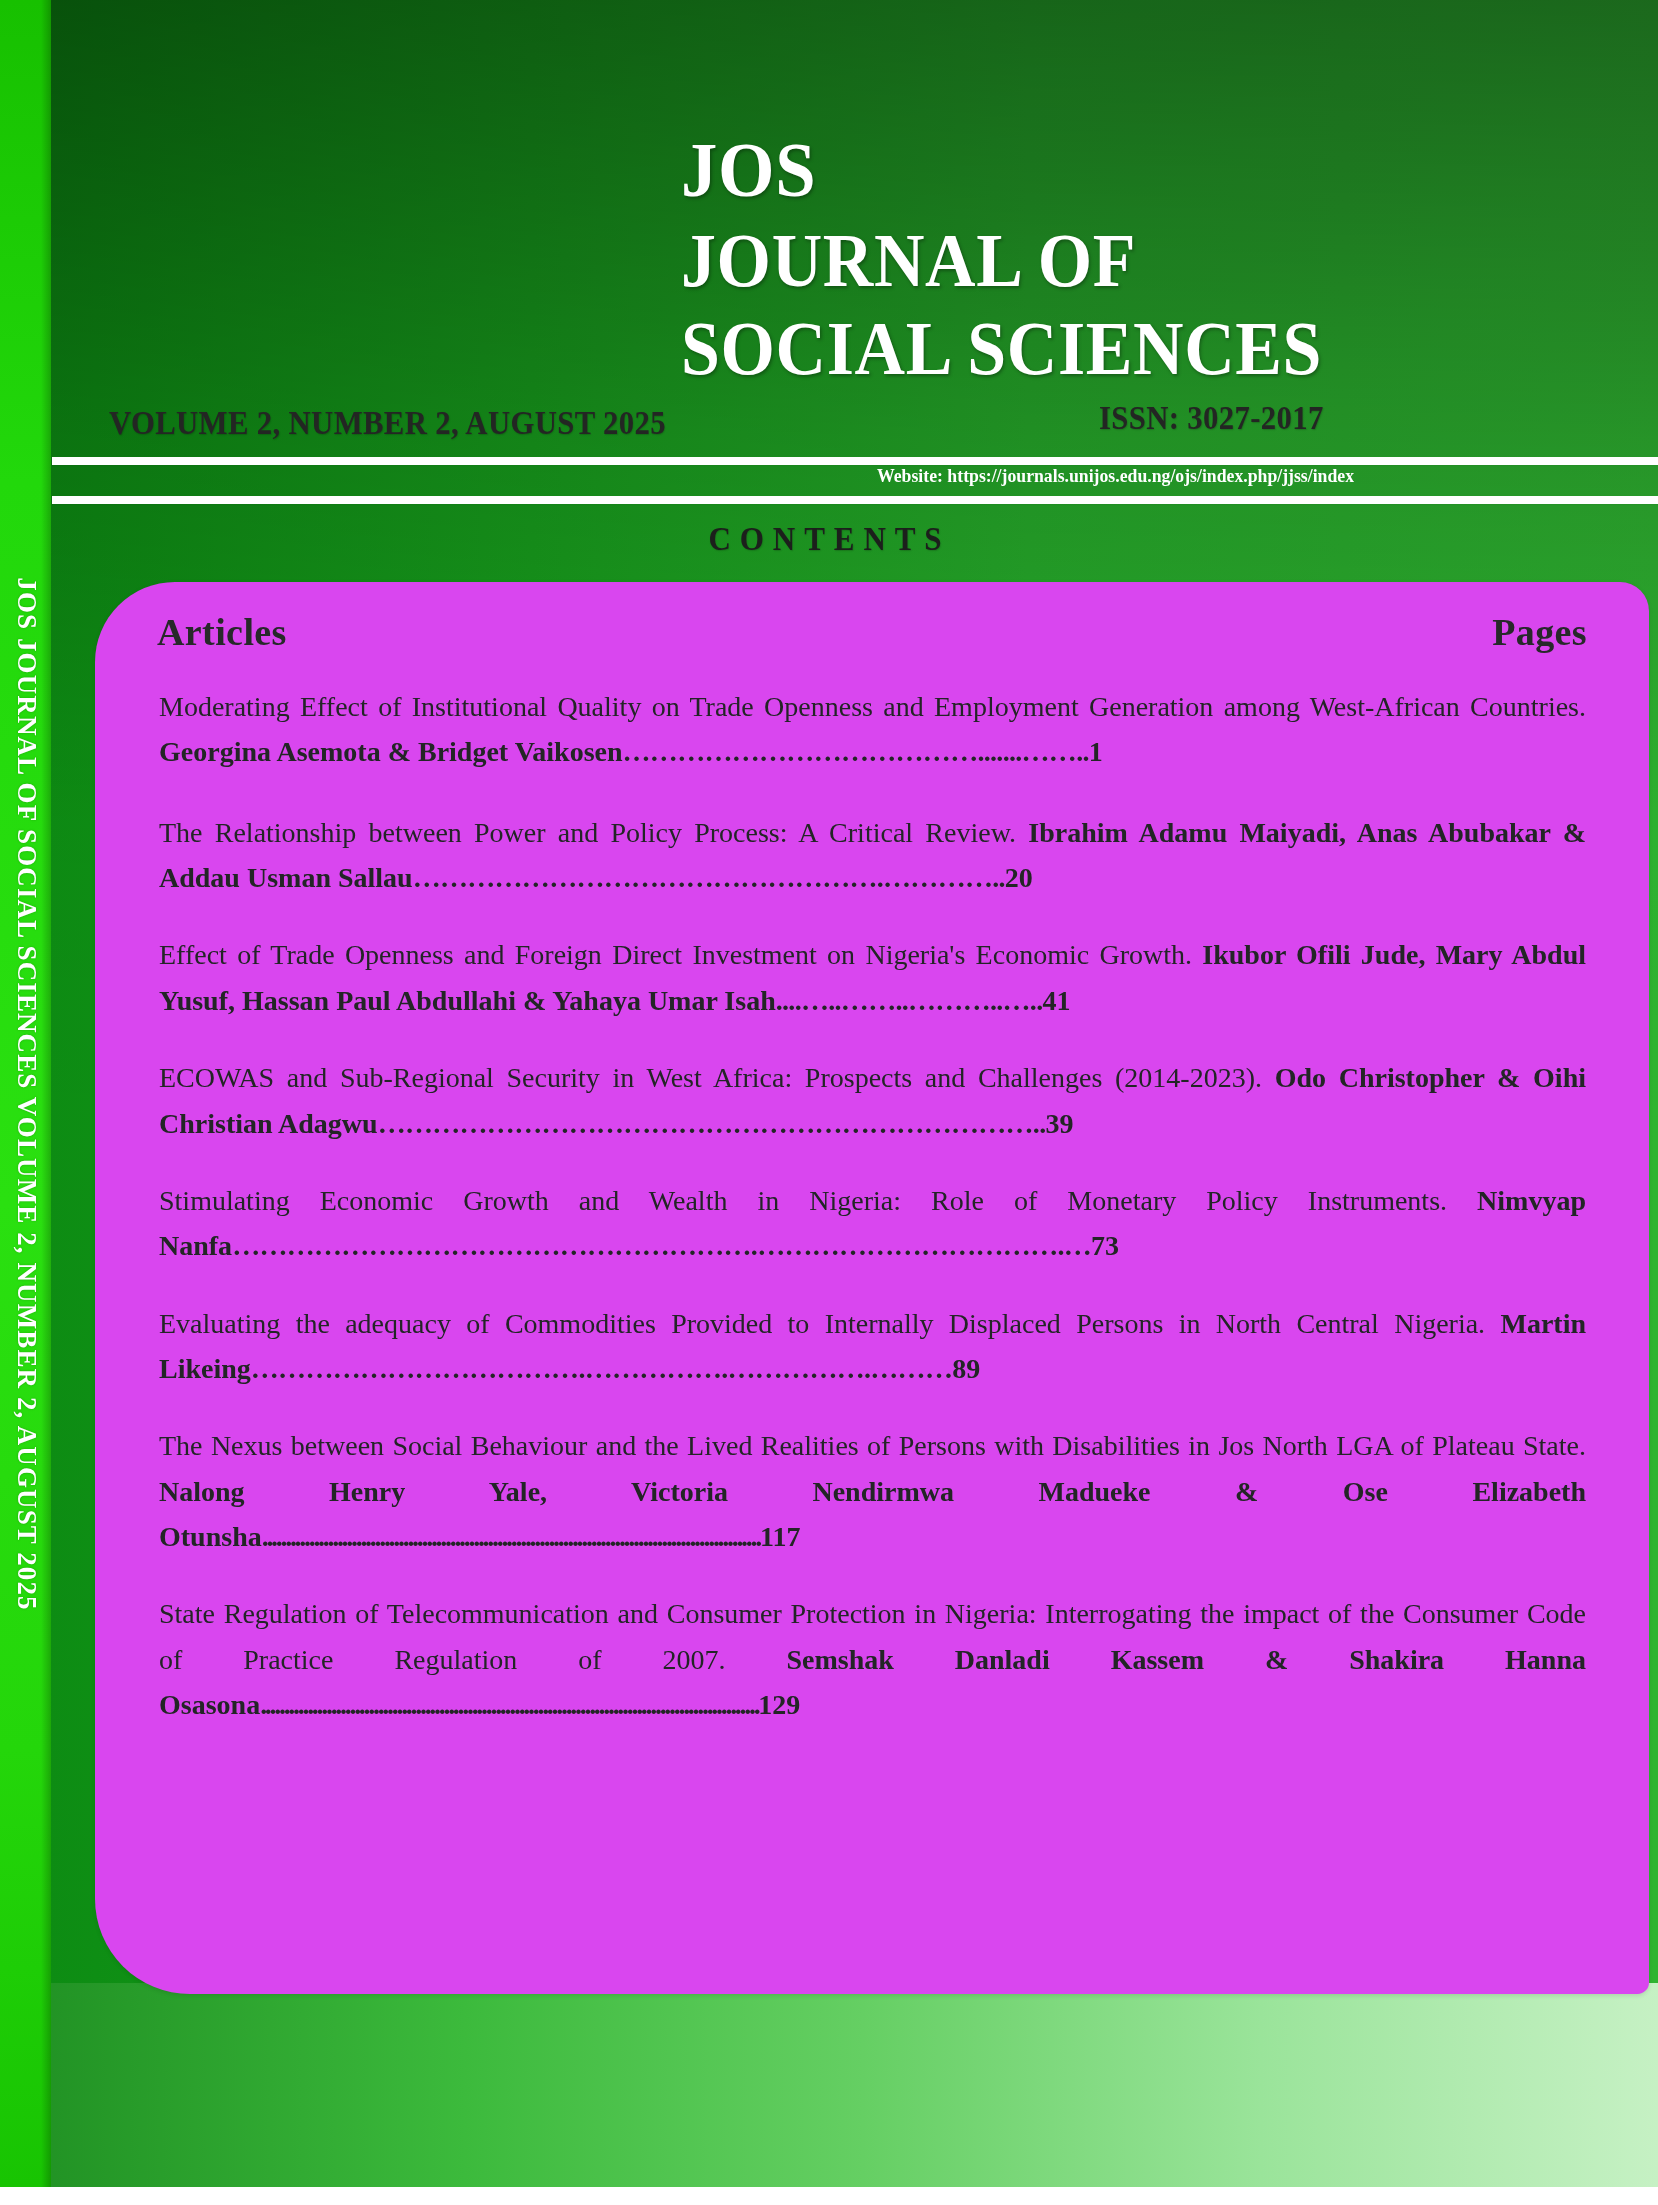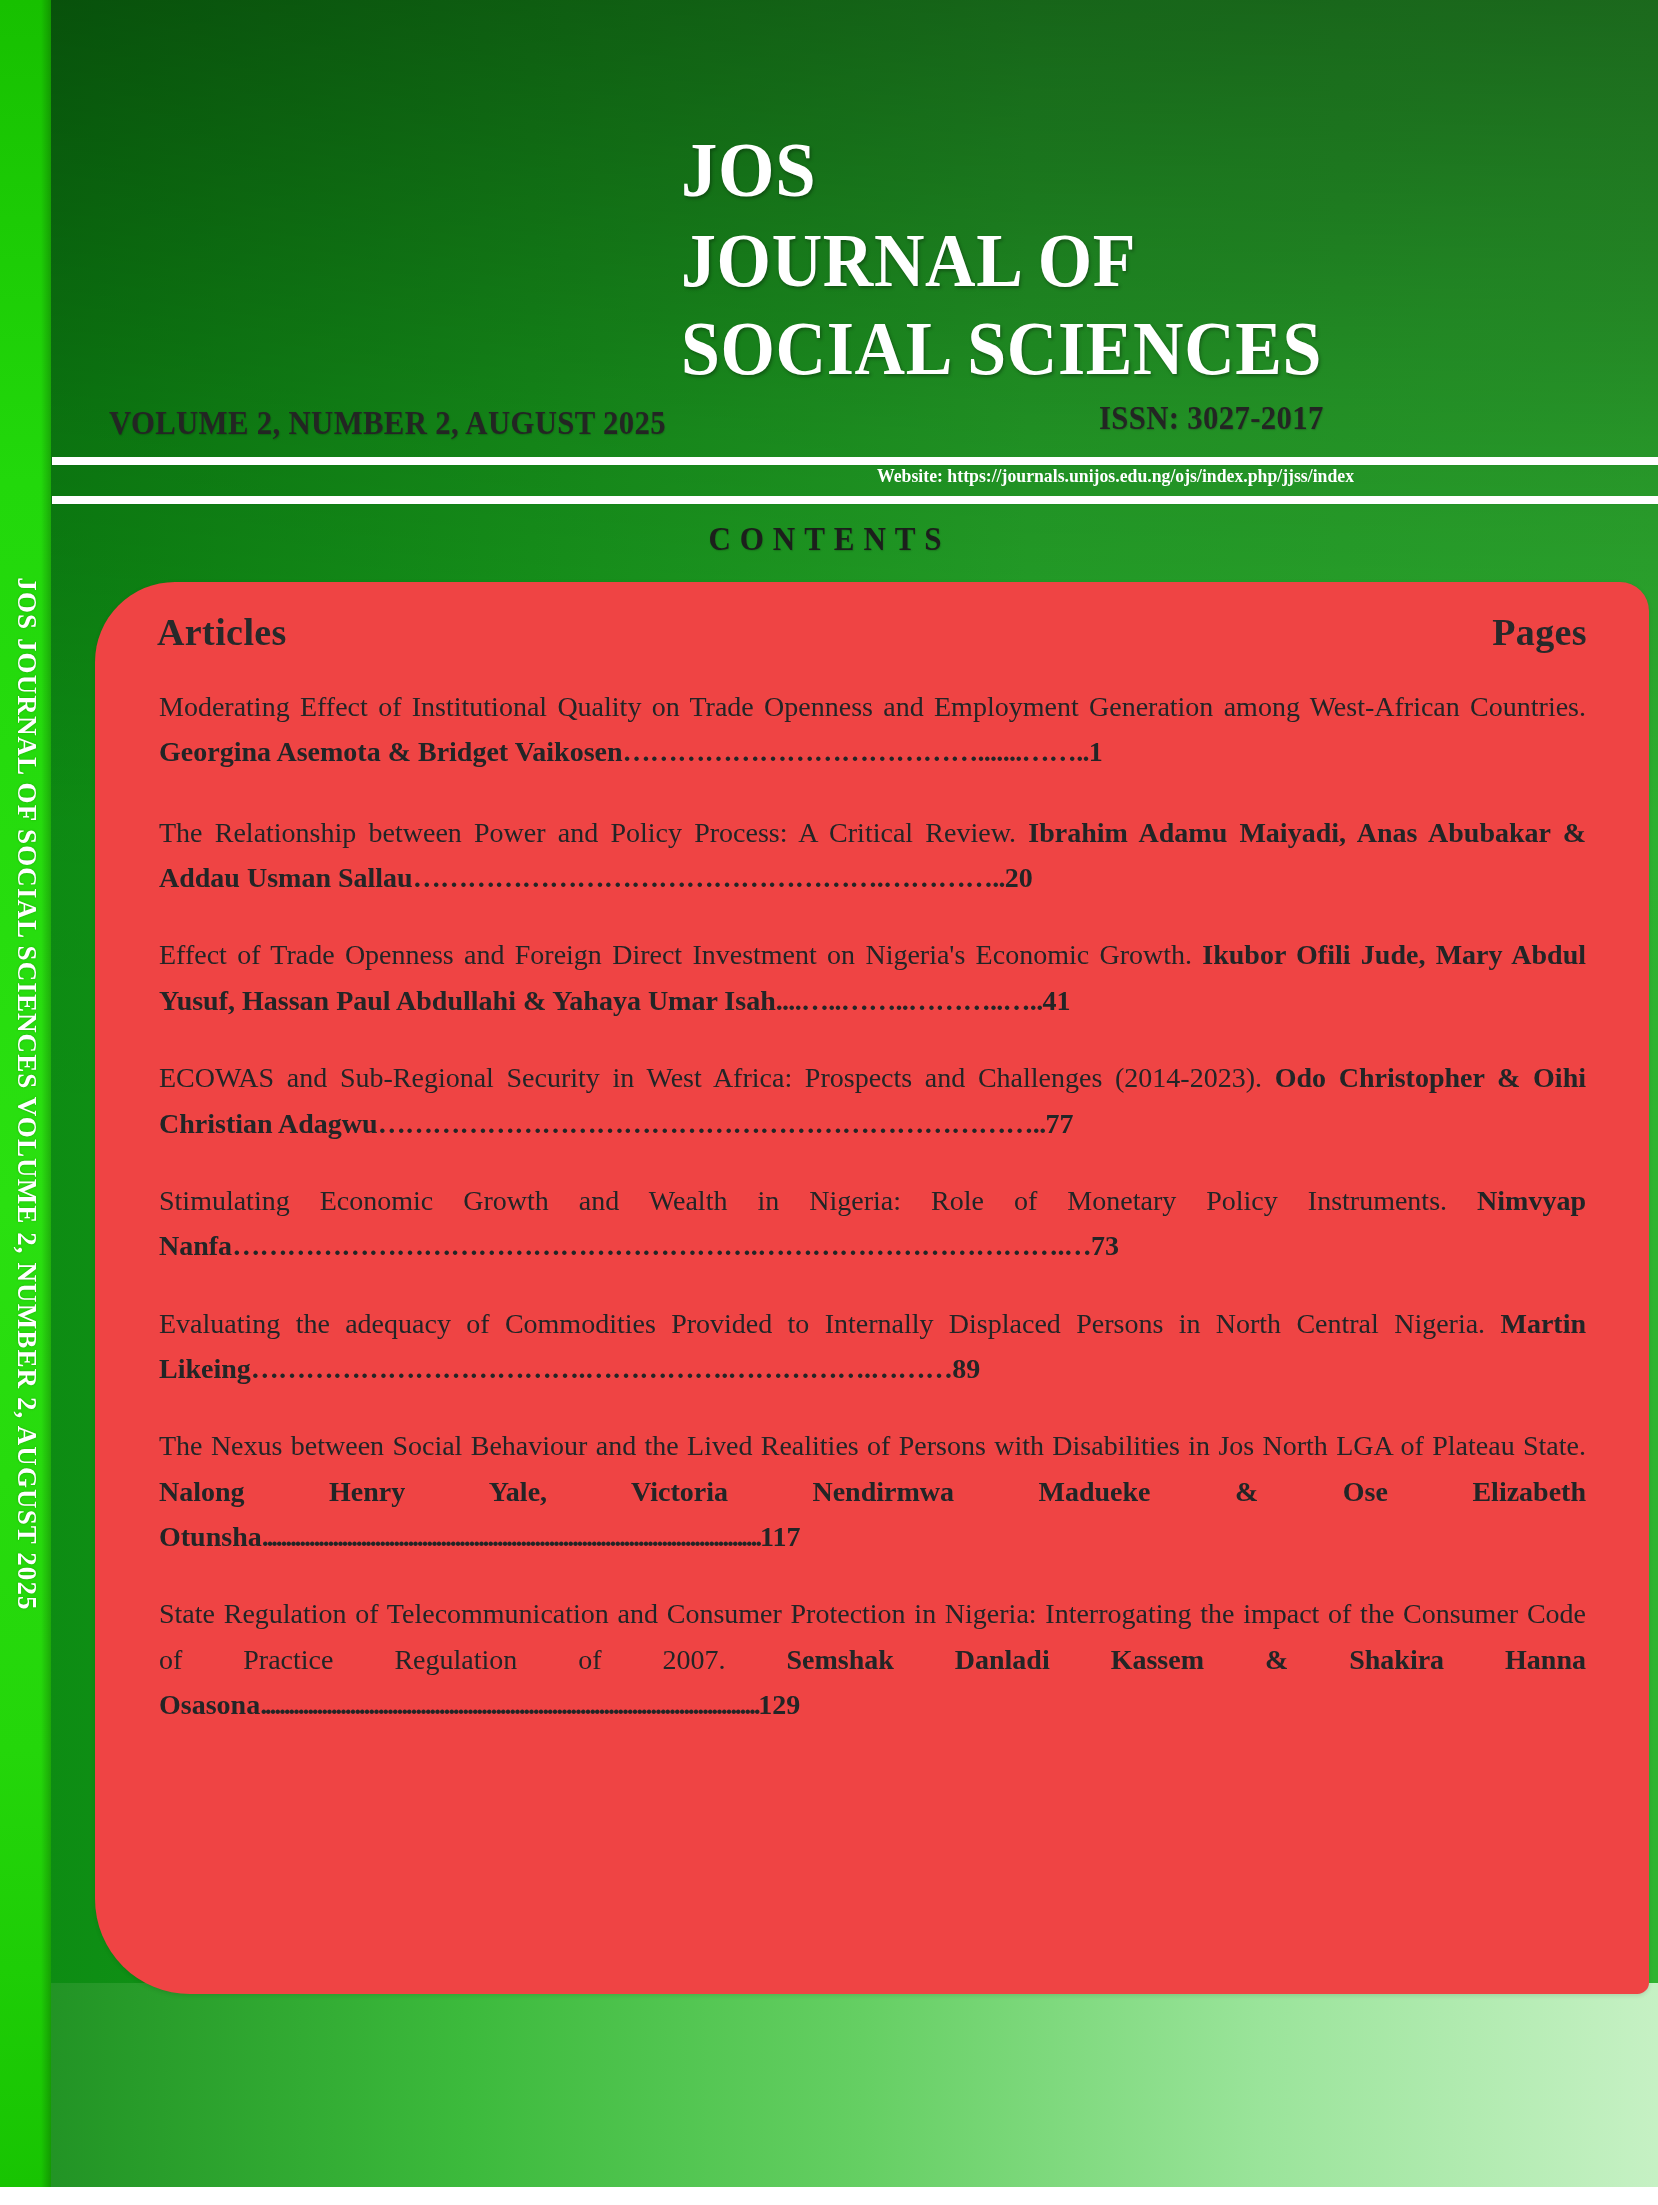--- a/index.html
+++ b/index.html
@@ -172,21 +172,21 @@
     text-shadow: 0.7px 0.7px 1.5px rgba(0,0,0,0.18);
   }
 
   
   .card {
     position: absolute;
     left: 95px;
     top: 582px;
     width: 1554px;
     height: 1412px;
-    background: #ef4444;
+    background: #d946ef;
     border-top-left-radius: 80px;
     border-top-right-radius: 29px;
     border-bottom-left-radius: 95px;
     border-bottom-right-radius: 11.6px;
     box-shadow: 0 1.5px 4.4px rgba(0,0,0,0.10);
     overflow: hidden;
   }
 
   .card-head {
     position: absolute;
@@ -262,21 +262,21 @@
 
     <div class="card-head">
       <span>Articles</span>
       <span>Pages</span>
     </div>
 
     <div class="toc" id="toc-list">
         <div class="toc-entry e1"><span class="t">Moderating Effect of Institutional Quality on Trade Openness and Employment Generation among West-African Countries.</span> <span class="a">Georgina Asemota &amp; Bridget Vaikosen</span><span class="lead">………………………………….......……..</span><span class="pg">1</span></div>
         <div class="toc-entry"><span class="t">The Relationship between Power and Policy Process: A Critical Review.</span> <span class="a">Ibrahim Adamu Maiyadi, Anas Abubakar &amp; Addau Usman Sallau</span><span class="lead">…………………………………………….…………..</span><span class="pg">20</span></div>
         <div class="toc-entry"><span class="t">Effect of Trade Openness and Foreign Direct Investment on Nigeria's Economic Growth.</span> <span class="a">Ikubor Ofili Jude, Mary Abdul Yusuf, Hassan Paul Abdullahi &amp; Yahaya Umar Isah</span><span class="lead">....…..……..………..…..</span><span class="pg">41</span></div>
-        <div class="toc-entry"><span class="t">ECOWAS and Sub-Regional Security in West Africa: Prospects and Challenges (2014-2023).</span> <span class="a">Odo Christopher &amp; Oihi Christian Adagwu</span><span class="lead">………………………………………………………………..</span><span class="pg">77</span></div>
+        <div class="toc-entry"><span class="t">ECOWAS and Sub-Regional Security in West Africa: Prospects and Challenges (2014-2023).</span> <span class="a">Odo Christopher &amp; Oihi Christian Adagwu</span><span class="lead">………………………………………………………………..</span><span class="pg">39</span></div>
         <div class="toc-entry"><span class="t">Stimulating Economic Growth and Wealth in Nigeria: Role of Monetary Policy Instruments.</span> <span class="a">Nimvyap Nanfa</span><span class="lead">………………………………………………….…………………………….…</span><span class="pg">73</span></div>
         <div class="toc-entry"><span class="t">Evaluating the adequacy of Commodities Provided to Internally Displaced Persons in North Central Nigeria.</span> <span class="a">Martin Likeing</span><span class="lead">……………………………….…………….…………….………</span><span class="pg">89</span></div>
         <div class="toc-entry"><span class="t">The Nexus between Social Behaviour and the Lived Realities of Persons with Disabilities in Jos North LGA of Plateau State.</span> <span class="a">Nalong Henry Yale, Victoria Nendirmwa Madueke &amp; Ose Elizabeth Otunsha</span><span class="lead-tight">..........................................................................................................</span><span class="pg">117</span></div>
         <div class="toc-entry"><span class="t">State Regulation of Telecommunication and Consumer Protection in Nigeria: Interrogating the impact of the Consumer Code of Practice Regulation of 2007.</span> <span class="a">Semshak Danladi Kassem &amp; Shakira Hanna Osasona</span><span class="lead-tight">..........................................................................................................</span><span class="pg">129</span></div>
       </div>
 
   </div>
 
 </div>
 

